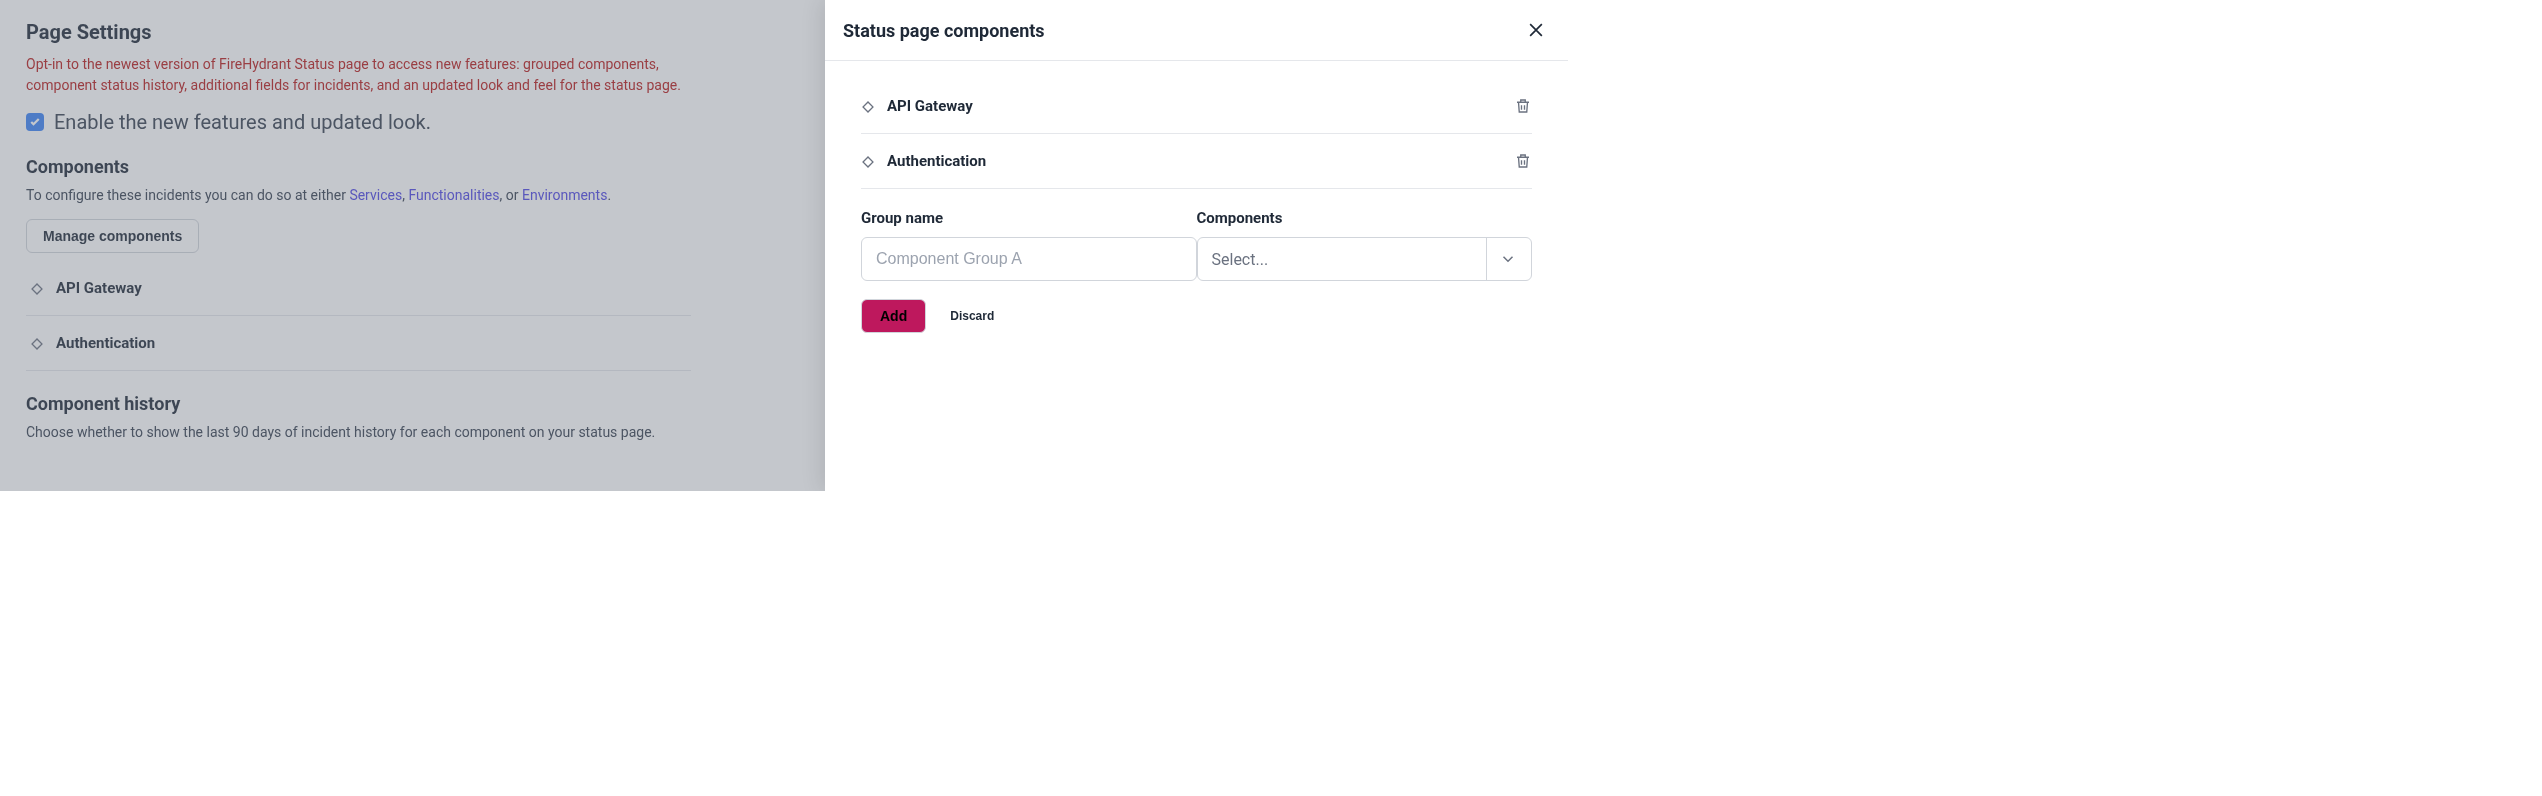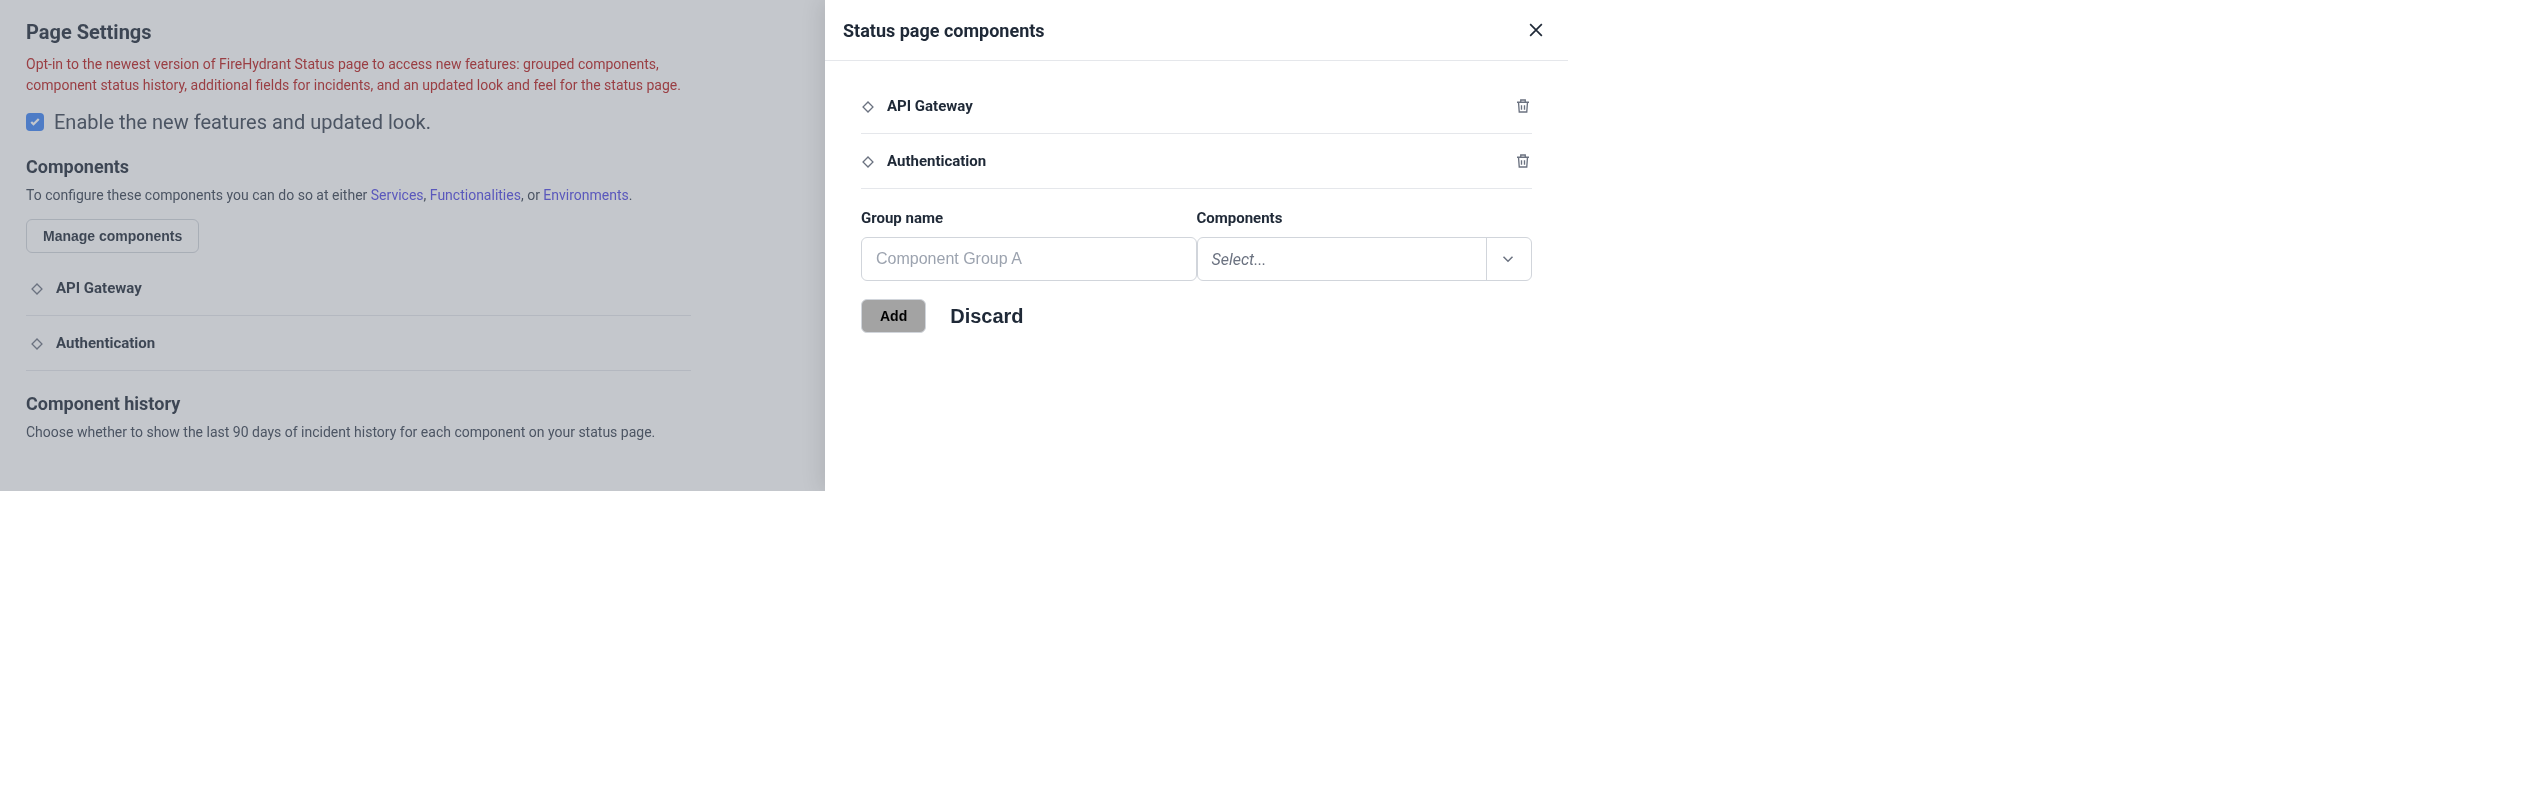--- a/index.html
+++ b/index.html
@@ -221,21 +221,20 @@
     }
     .select-box {
       height: 44px;
       padding: 0 14px;
       border: 1px solid #d1d5db;
       border-radius: 6px;
       display: flex;
       align-items: center;
       justify-content: space-between;
       position: relative;
-      font-style: italic;
     }
     .select-placeholder {
       color: #6b7280;
       font-size: 16px;
     }
     .select-chevron-wrap {
       display: flex;
       align-items: center;
       height: 100%;
       padding-left: 12px;
@@ -253,24 +252,24 @@
       display: flex;
       gap: 24px;
       align-items: center;
     }
     .add-btn {
       padding: 8px 18px;
       border: 1px solid #d1d5db;
       border-radius: 6px;
       font-size: 14px;
       font-weight: 600;
-      background: #a3a3a3;
+      background: #be185d;
     }
     .discard-btn {
-      font-size: 20px;
+      font-size: 12px;
       font-weight: 600;
       background: none;
       border: none;
       color: #1f2937;
     }
   </style>
 </head>
 <body>
 
 <div class="main-content">
@@ -281,21 +280,21 @@
     <div class="checkbox">
       <svg viewBox="0 0 16 16">
           <path d="M3 8l3 3 7-7"></path>
         </svg>
     </div>
     <span class="checkbox-label">Enable the new features and updated look.</span>
   </div>
 
   <h2 class="components-heading">Components</h2>
   <p class="components-desc">
-    <span>To configure these components you can do so at either </span><a class="link">Services</a><span>, </span><a class="link">Functionalities</a><span>, or </span><a class="link">Environments</a><span>.</span>
+    <span>To configure these incidents you can do so at either </span><a class="link">Services</a><span>, </span><a class="link">Functionalities</a><span>, or </span><a class="link">Environments</a><span>.</span>
   </p>
 
   <button class="manage-btn">Manage components</button>
 
   <div class="component-item">
     <span class="diamond-icon">
       <svg viewBox="0 0 16 16">
           <rect x="4" y="4" width="8" height="8" transform="rotate(45 8 8)" fill="none" stroke="#6b7280" stroke-width="1.5"></rect>
         </svg>
     </span>

